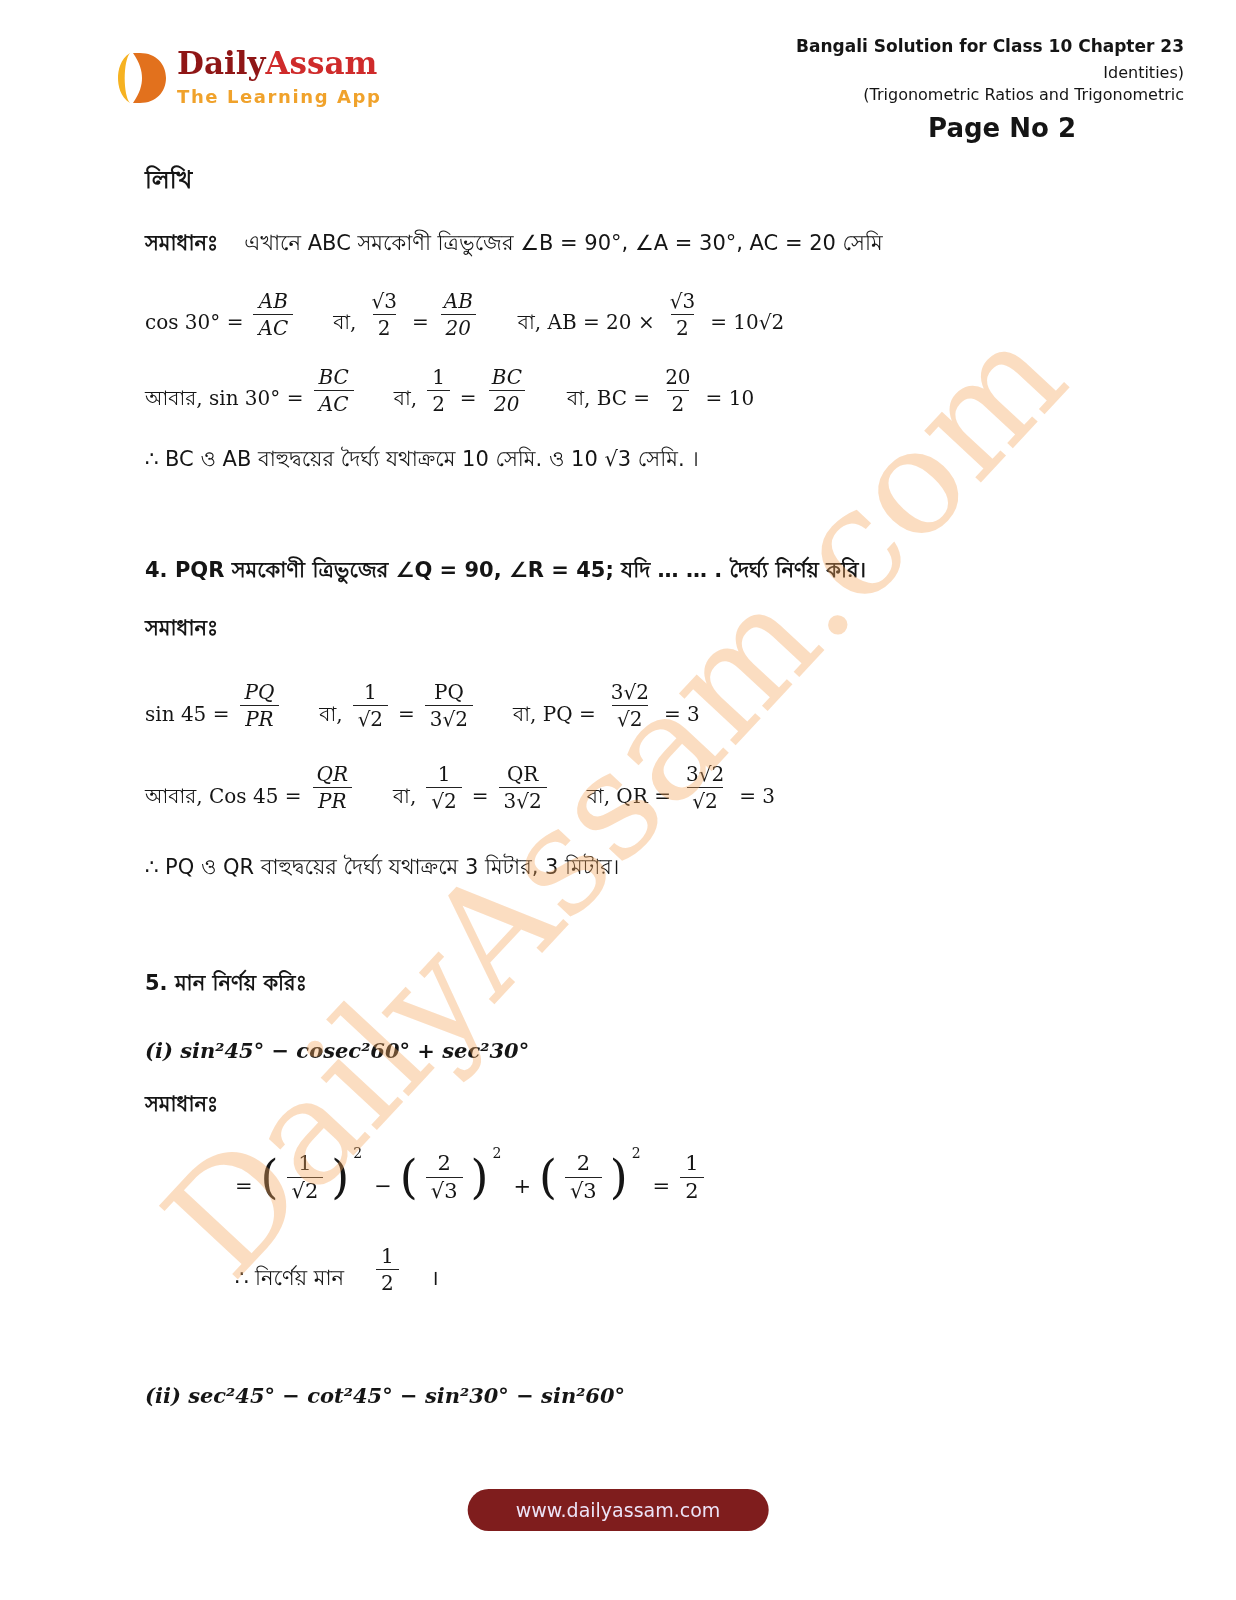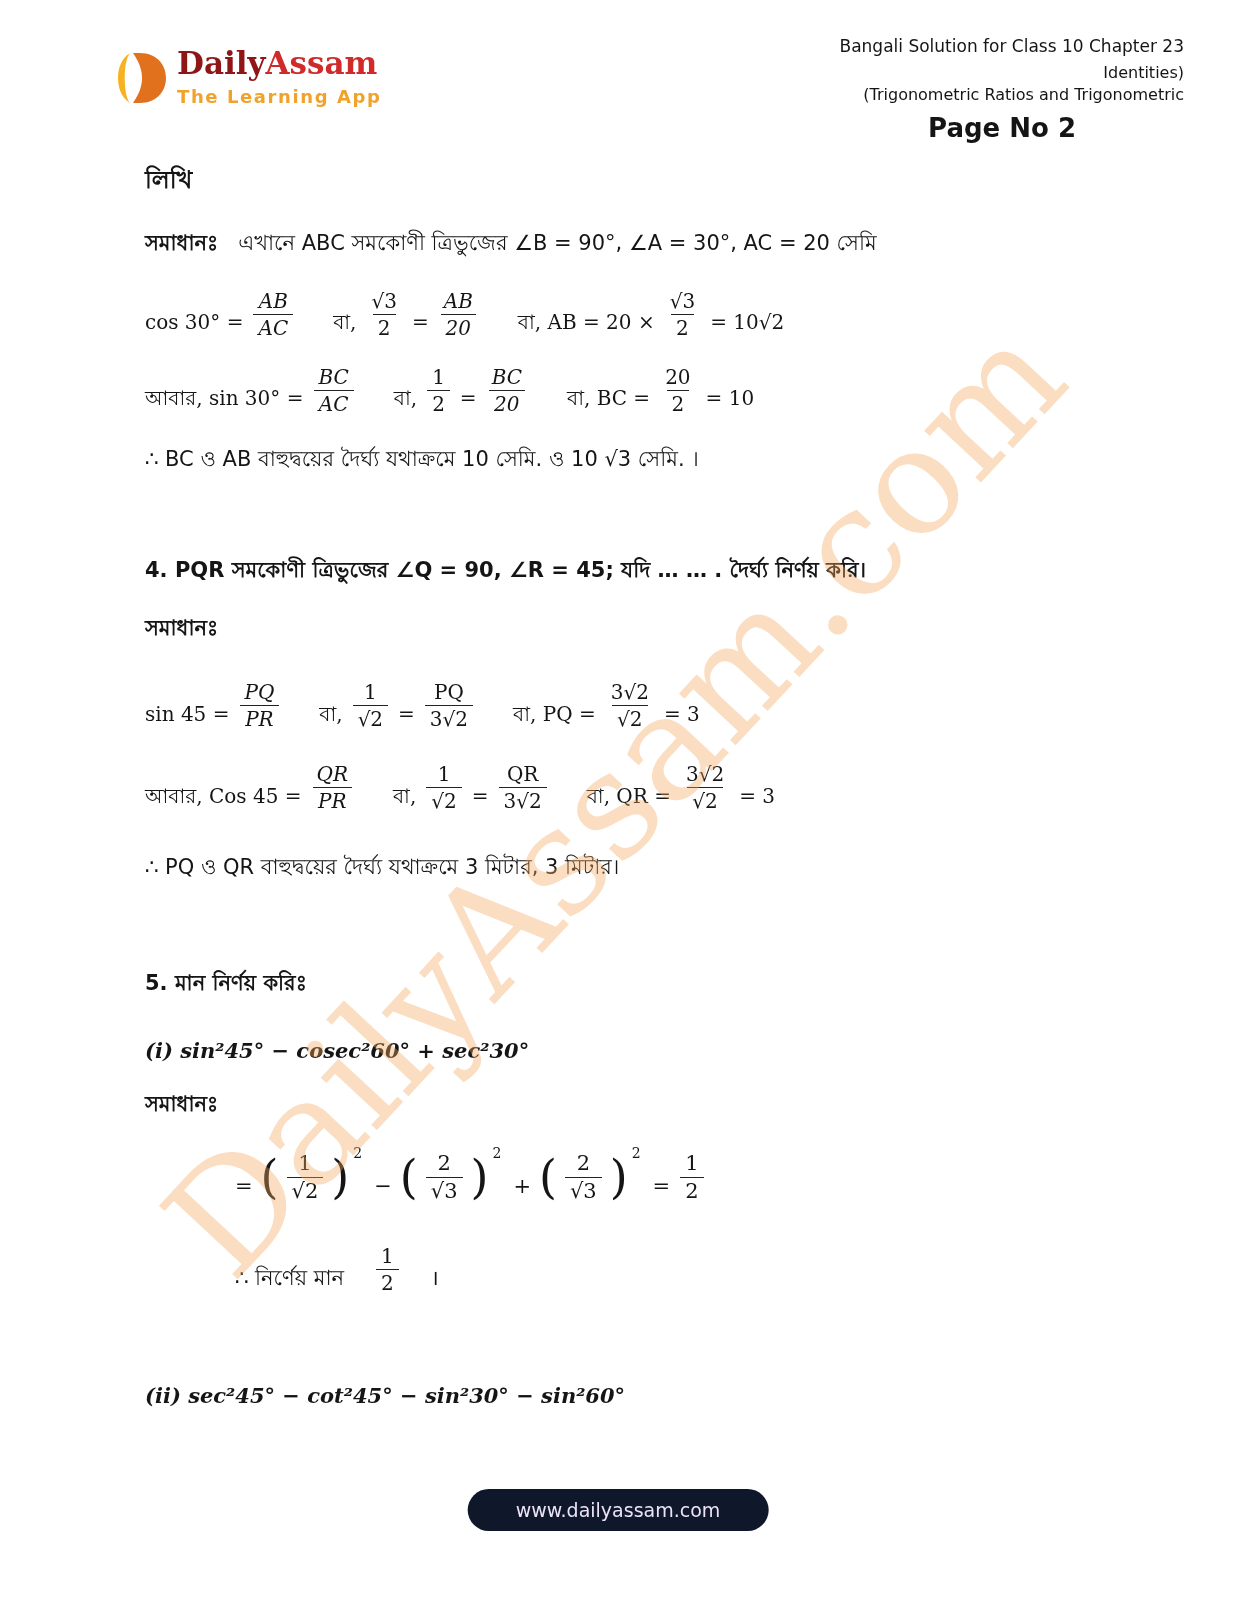--- a/index.html
+++ b/index.html
@@ -5,35 +5,35 @@
   html,body{margin:0;padding:0;background:#ffffff;}
   .page{position:relative;width:1236px;height:1600px;margin:0 auto;background:#fff;overflow:hidden;color:#151515;}
 
   
   .logo{position:absolute;top:48px;left:118px;display:flex;align-items:center;gap:9px;z-index:2;}
   .logo-name{font-family:"DejaVu Serif","Liberation Serif",serif;font-size:31px;font-weight:bold;line-height:1;}
   .logo-daily{color:#8f1616;}
   .logo-assam{color:#cf2b2b;}
   .logo-tagline{font-family:"DejaVu Sans","Liberation Sans",sans-serif;font-size:18px;font-weight:bold;color:#f0a22b;letter-spacing:1.6px;margin-top:7px;}
   .header-right{position:absolute;top:36px;right:52px;text-align:right;font-family:"DejaVu Sans","Liberation Sans",sans-serif;z-index:2;}
-  .doc-title{font-size:17px;font-weight:400;margin-bottom:6px;}
+  .doc-title{font-size:17px;font-weight:700;margin-bottom:6px;}
   .doc-sub{font-size:16px;font-weight:400;line-height:1.35;}
   .page-no{font-size:26px;font-weight:700;margin-top:8px;padding-right:108px;}
 
   
   .watermark{position:absolute;top:800px;left:615px;transform:translate(-50%,-50%) rotate(-47deg);
     font-size:148px;color:rgba(245,166,93,0.38);font-family:"DejaVu Serif","Liberation Serif",serif;
     white-space:nowrap;pointer-events:none;z-index:3;}
 
   
   .content{position:absolute;top:163px;left:145px;right:85px;z-index:2;
     font-family:"DejaVu Sans","Liberation Sans",sans-serif;font-size:21px;line-height:1.45;}
   .bn-heading{font-size:24px;font-weight:700;}
   .q-heading{font-size:21px;font-weight:700;}
-  .sol-line{display:flex;align-items:baseline;gap:20px;flex-wrap:wrap;}
+  .sol-line{display:flex;align-items:baseline;gap:26px;flex-wrap:wrap;}
   .bold{font-weight:700;}
   .expr{font-family:"DejaVu Serif","Liberation Serif",serif;font-weight:700;font-style:italic;font-size:21px;}
   .math-reg{font-family:"DejaVu Serif","Liberation Serif",serif;font-style:italic;font-size:20px;}
 
   .mathline{display:flex;align-items:center;column-gap:10px;min-height:68px;
     font-family:"DejaVu Serif","Liberation Serif",serif;font-size:20px;}
   .mseg{white-space:pre;margin-top:17px;}
   .gapL{margin-left:30px;}
   .indent{margin-left:90px;}
   .frac{display:inline-flex;flex-direction:column;align-items:center;text-align:center;line-height:1.3;}
@@ -44,21 +44,21 @@
   .psup{font-size:14px;align-self:flex-start;margin:8px 2px 0 -4px;}
   .evalline{min-height:84px;font-size:21px;}
 
   .mb8{margin-bottom:8px;}   .mb14{margin-bottom:14px;} .mb16{margin-bottom:16px;}
   .mb20{margin-bottom:20px;} .mb22{margin-bottom:22px;} .mb26{margin-bottom:38px;}
   .mb28{margin-bottom:28px;} .mb30{margin-bottom:30px;} .mb78{margin-bottom:78px;gap:32px;}
   .mb80{margin-bottom:80px;} .mb86{margin-bottom:86px;}
 
   
   .footer-pill{position:absolute;top:1489px;left:50%;transform:translateX(-50%);
-    background:#0f172a;border-radius:26px;padding:10px 48px;color:#ece3f6;
+    background:#7f1d1d;border-radius:26px;padding:10px 48px;color:#ece3f6;
     font-family:"DejaVu Sans","Liberation Sans",sans-serif;font-size:19px;z-index:4;cursor:pointer;}
 </style>
 </head>
 <body>
 
 <div class="page">
 
   <div class="logo">
     <svg width="50" height="54" viewBox="0 0 50 54">
       <path d="M12 2 C 5 10 5 44 12 52 C 2 46 0 34 0 27 C 0 20 2 8 12 2 Z" fill="#f6b221"></path>

